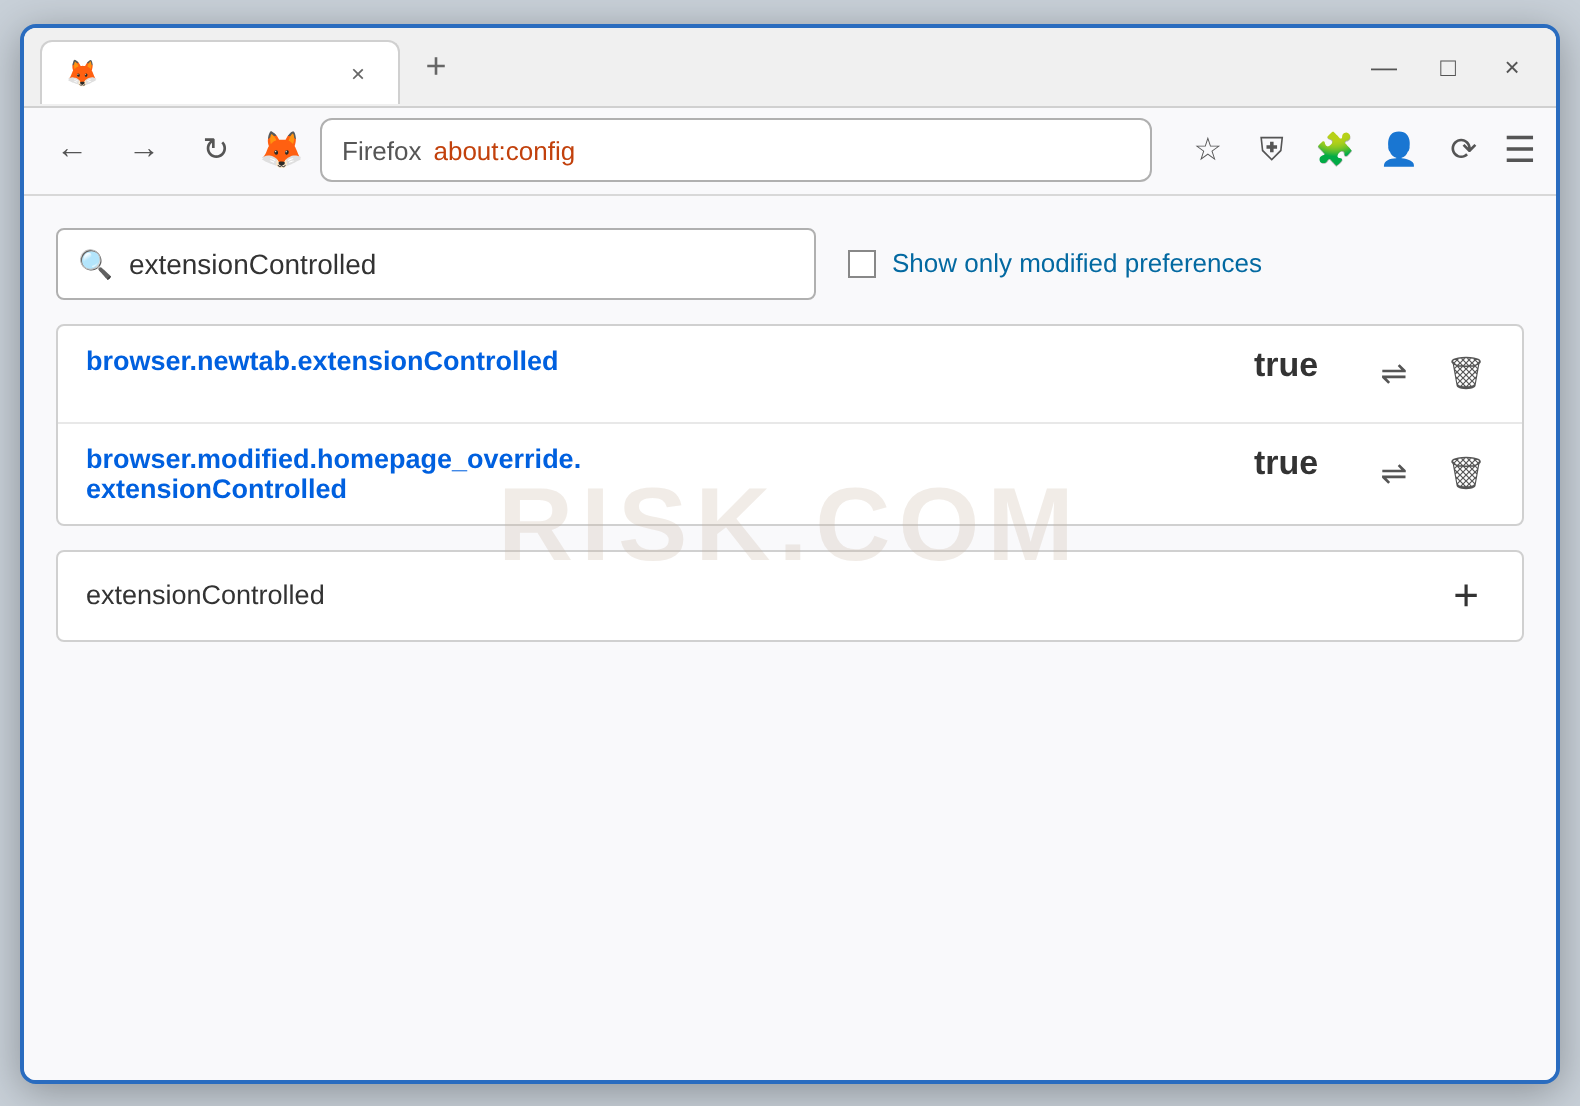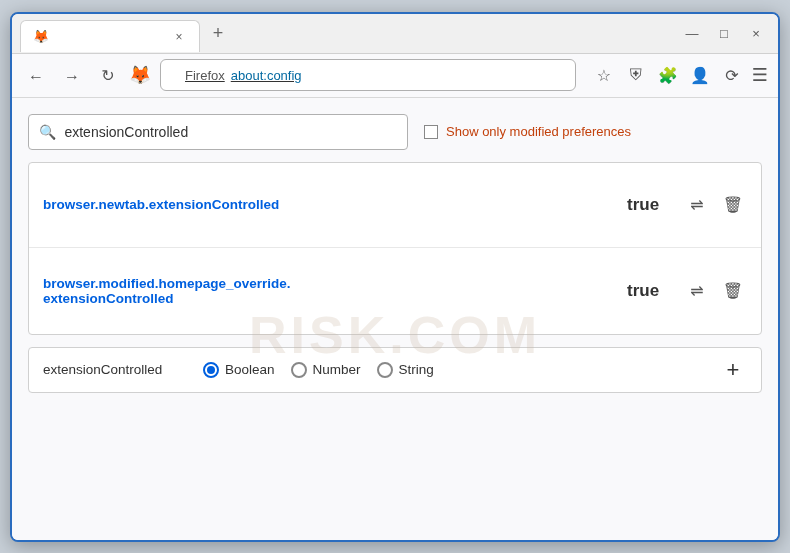--- a/index.html
+++ b/index.html
@@ -116,37 +116,36 @@
       justify-content: center;
     }
     .address-bar {
       flex: 1;
       height: 32px;
       background: #ffffff;
       border: 1px solid #b0b0b0;
       border-radius: 6px;
       display: flex;
       align-items: center;
-      padding: 0 24px;
+      padding: 0 10px;
       gap: 6px;
       font-size: 14px;
       color: #333;
-      text-decoration: underline;
     }
     .address-text {
       display: flex;
       gap: 6px;
       align-items: center;
     }
     .browser-name {
       color: #555;
       font-size: 13px;
     }
     .address-url {
-      color: #0369a1;
+      color: #c2410c;
       font-size: 13px;
     }
     .nav-icons {
       display: flex;
       gap: 8px;
       align-items: center;
       margin-left: 8px;
     }
     .nav-icon {
       width: 24px;
@@ -198,41 +197,40 @@
       font-size: 14px;
       color: #333;
       width: 100%;
       background: transparent;
     }
     .show-modified {
       display: flex;
       align-items: center;
       gap: 8px;
       font-size: 13px;
-      color: #c2410c;
+      color: #0369a1;
     }
     .checkbox {
       width: 14px;
       height: 14px;
       border: 1px solid #888;
       background: #fff;
       display: inline-block;
     }
     
     .results-table {
       border: 1px solid #d0d0d0;
       border-radius: 4px;
       background: #ffffff;
       margin-bottom: 12px;
       overflow: hidden;
     }
     .result-row {
       display: flex;
-      align-items: center;
-      padding: 28px 14px;
+      padding: 10px 14px;
       border-bottom: 1px solid #e8e8e8;
       gap: 16px;
     }
     .result-row:last-child { border-bottom: none; }
     .pref-name {
       font-weight: bold;
       font-size: 13.5px;
       color: #0060df;
       flex: 1;
     }
@@ -416,34 +414,20 @@
           <span class="pref-value">true</span>
           <div class="row-actions">
             <button class="action-btn" title="Toggle">⇌</button>
             <button class="action-btn" title="Delete">🗑</button>
           </div>
         </div>
       </div>
 
       <div class="add-pref-row">
         <span class="new-pref-name">extensionControlled</span>
-        <div class="radio-group">
-          <label class="radio-option">
-            <div class="radio-circle selected"></div>
-            <span>Boolean</span>
-          </label>
-          <label class="radio-option">
-            <div class="radio-circle"></div>
-            <span>Number</span>
-          </label>
-          <label class="radio-option">
-            <div class="radio-circle"></div>
-            <span>String</span>
-          </label>
-        </div>
         <button class="add-btn">+</button>
       </div>
 
       <div class="watermark">RISK.COM</div>
 
     </div>
   </div>
 </div>
 
 </body></html>

